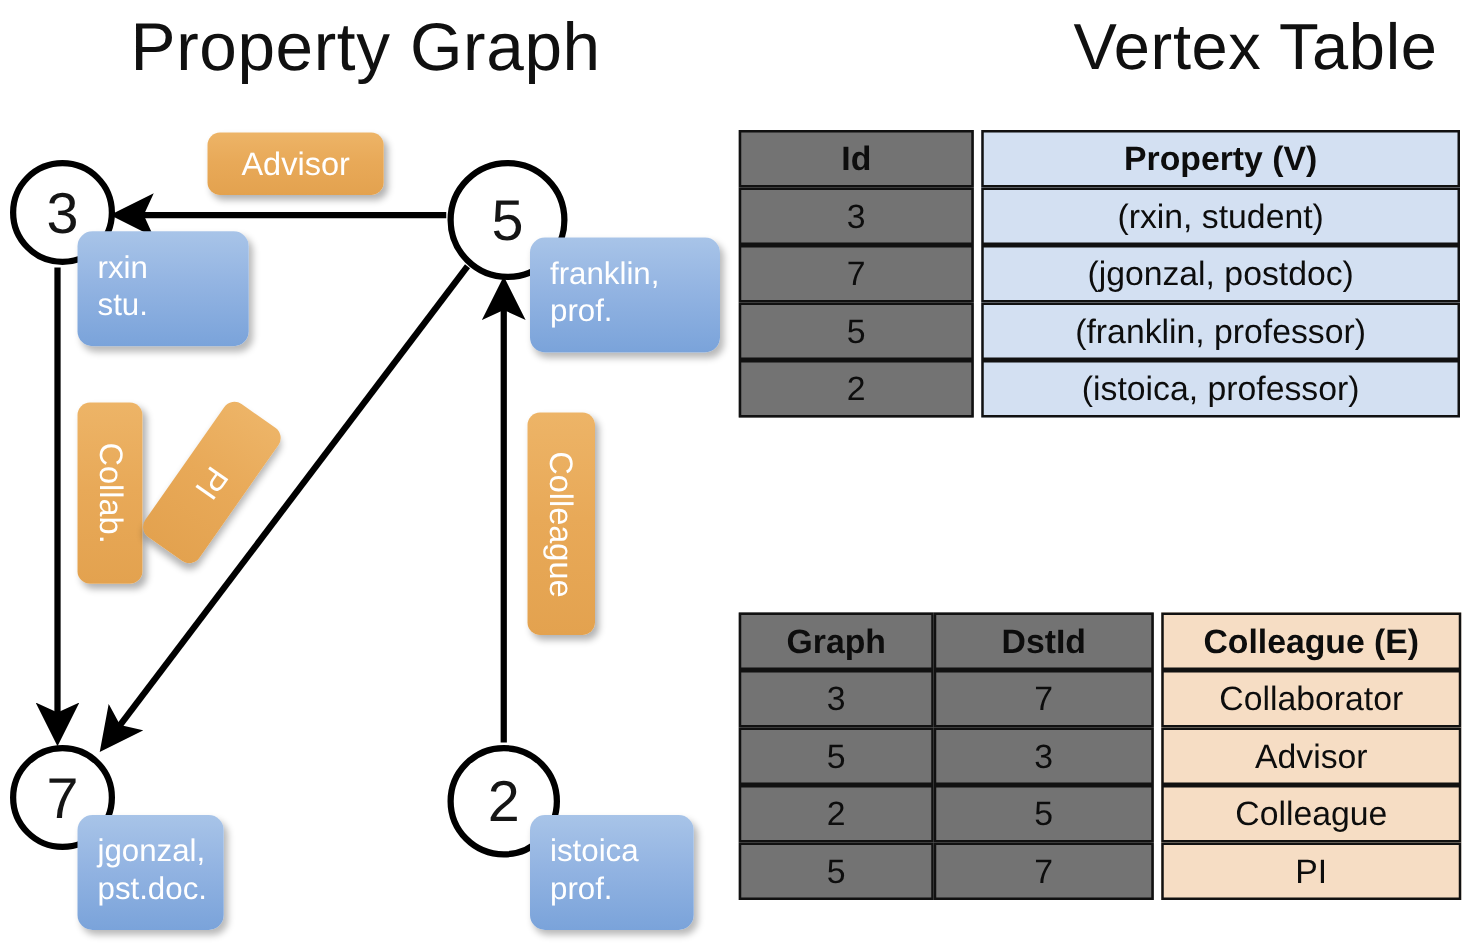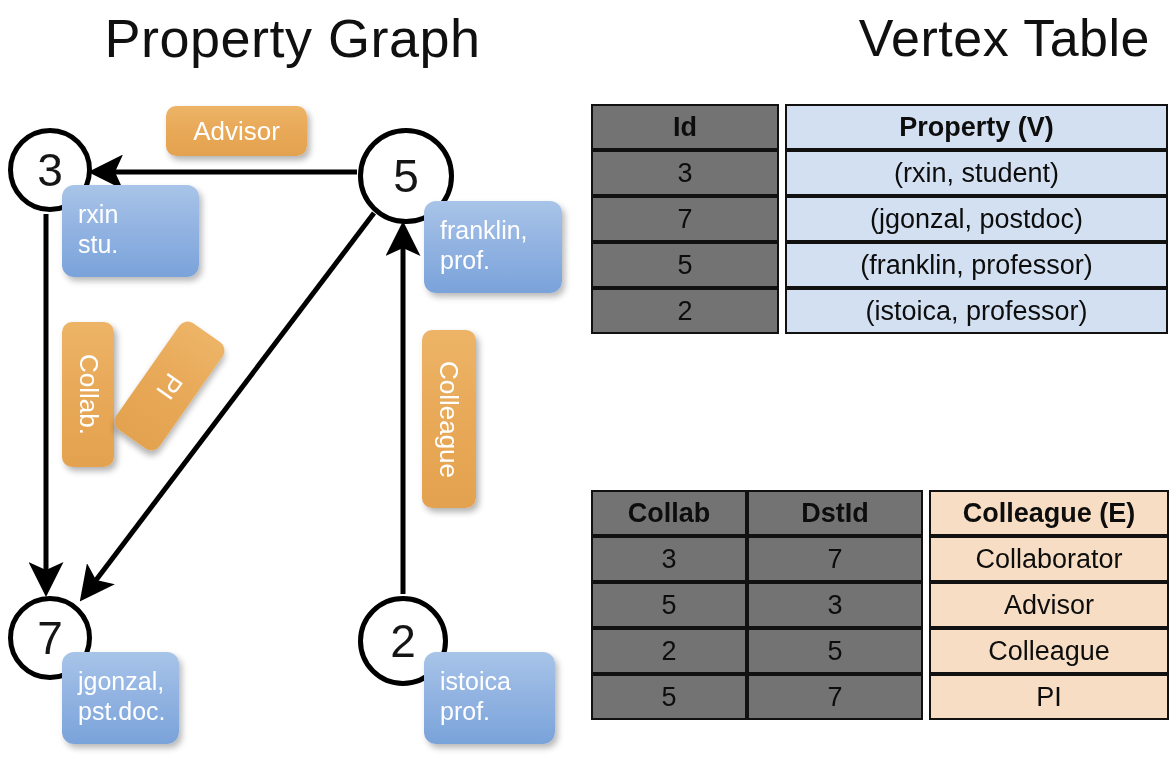--- a/index.html
+++ b/index.html
@@ -54,21 +54,21 @@
     color:#ffffff;
     font-family:"Liberation Sans", sans-serif;
     font-weight:400;
     font-size:25px;
     line-height:30px;
     padding:14px 0 0 16px;
     box-sizing:border-box;
     z-index:4;
   }
   #prop-3{left:62px;top:185px;width:137px;height:92px;}
-  #prop-5{left:424px;top:201px;width:138px;height:92px;}
+  #prop-5{left:424px;top:190px;width:152px;height:92px;}
   #prop-7{left:62px;top:652px;width:117px;height:92px;}
   #prop-2{left:424px;top:652px;width:131px;height:92px;}
 
   
   .edge-box{
     position:absolute;
     border-radius:10px;
     background:linear-gradient(180deg,#edb467 0%, #e8a958 48%, #e3a24f 100%);
     box-shadow:3px 4px 6px rgba(0,0,0,0.30);
     color:#ffffff;
@@ -219,21 +219,21 @@
         <td class="c-id">2</td>
         <td class="gapcol"></td>
         <td class="c-prop">(istoica, professor)</td>
       </tr>
     </tbody>
   </table>
 
   <table class="tbl" id="edge-table">
     <thead>
       <tr>
-        <th class="c-src">Collab</th>
+        <th class="c-src">Graph</th>
         <th class="c-dst">DstId</th>
         <td class="gapcol"></td>
         <th class="c-eprop">Colleague (E)</th>
       </tr>
     </thead>
     <tbody>
       <tr>
         <td class="c-src">3</td>
         <td class="c-dst">7</td>
         <td class="gapcol"></td>

